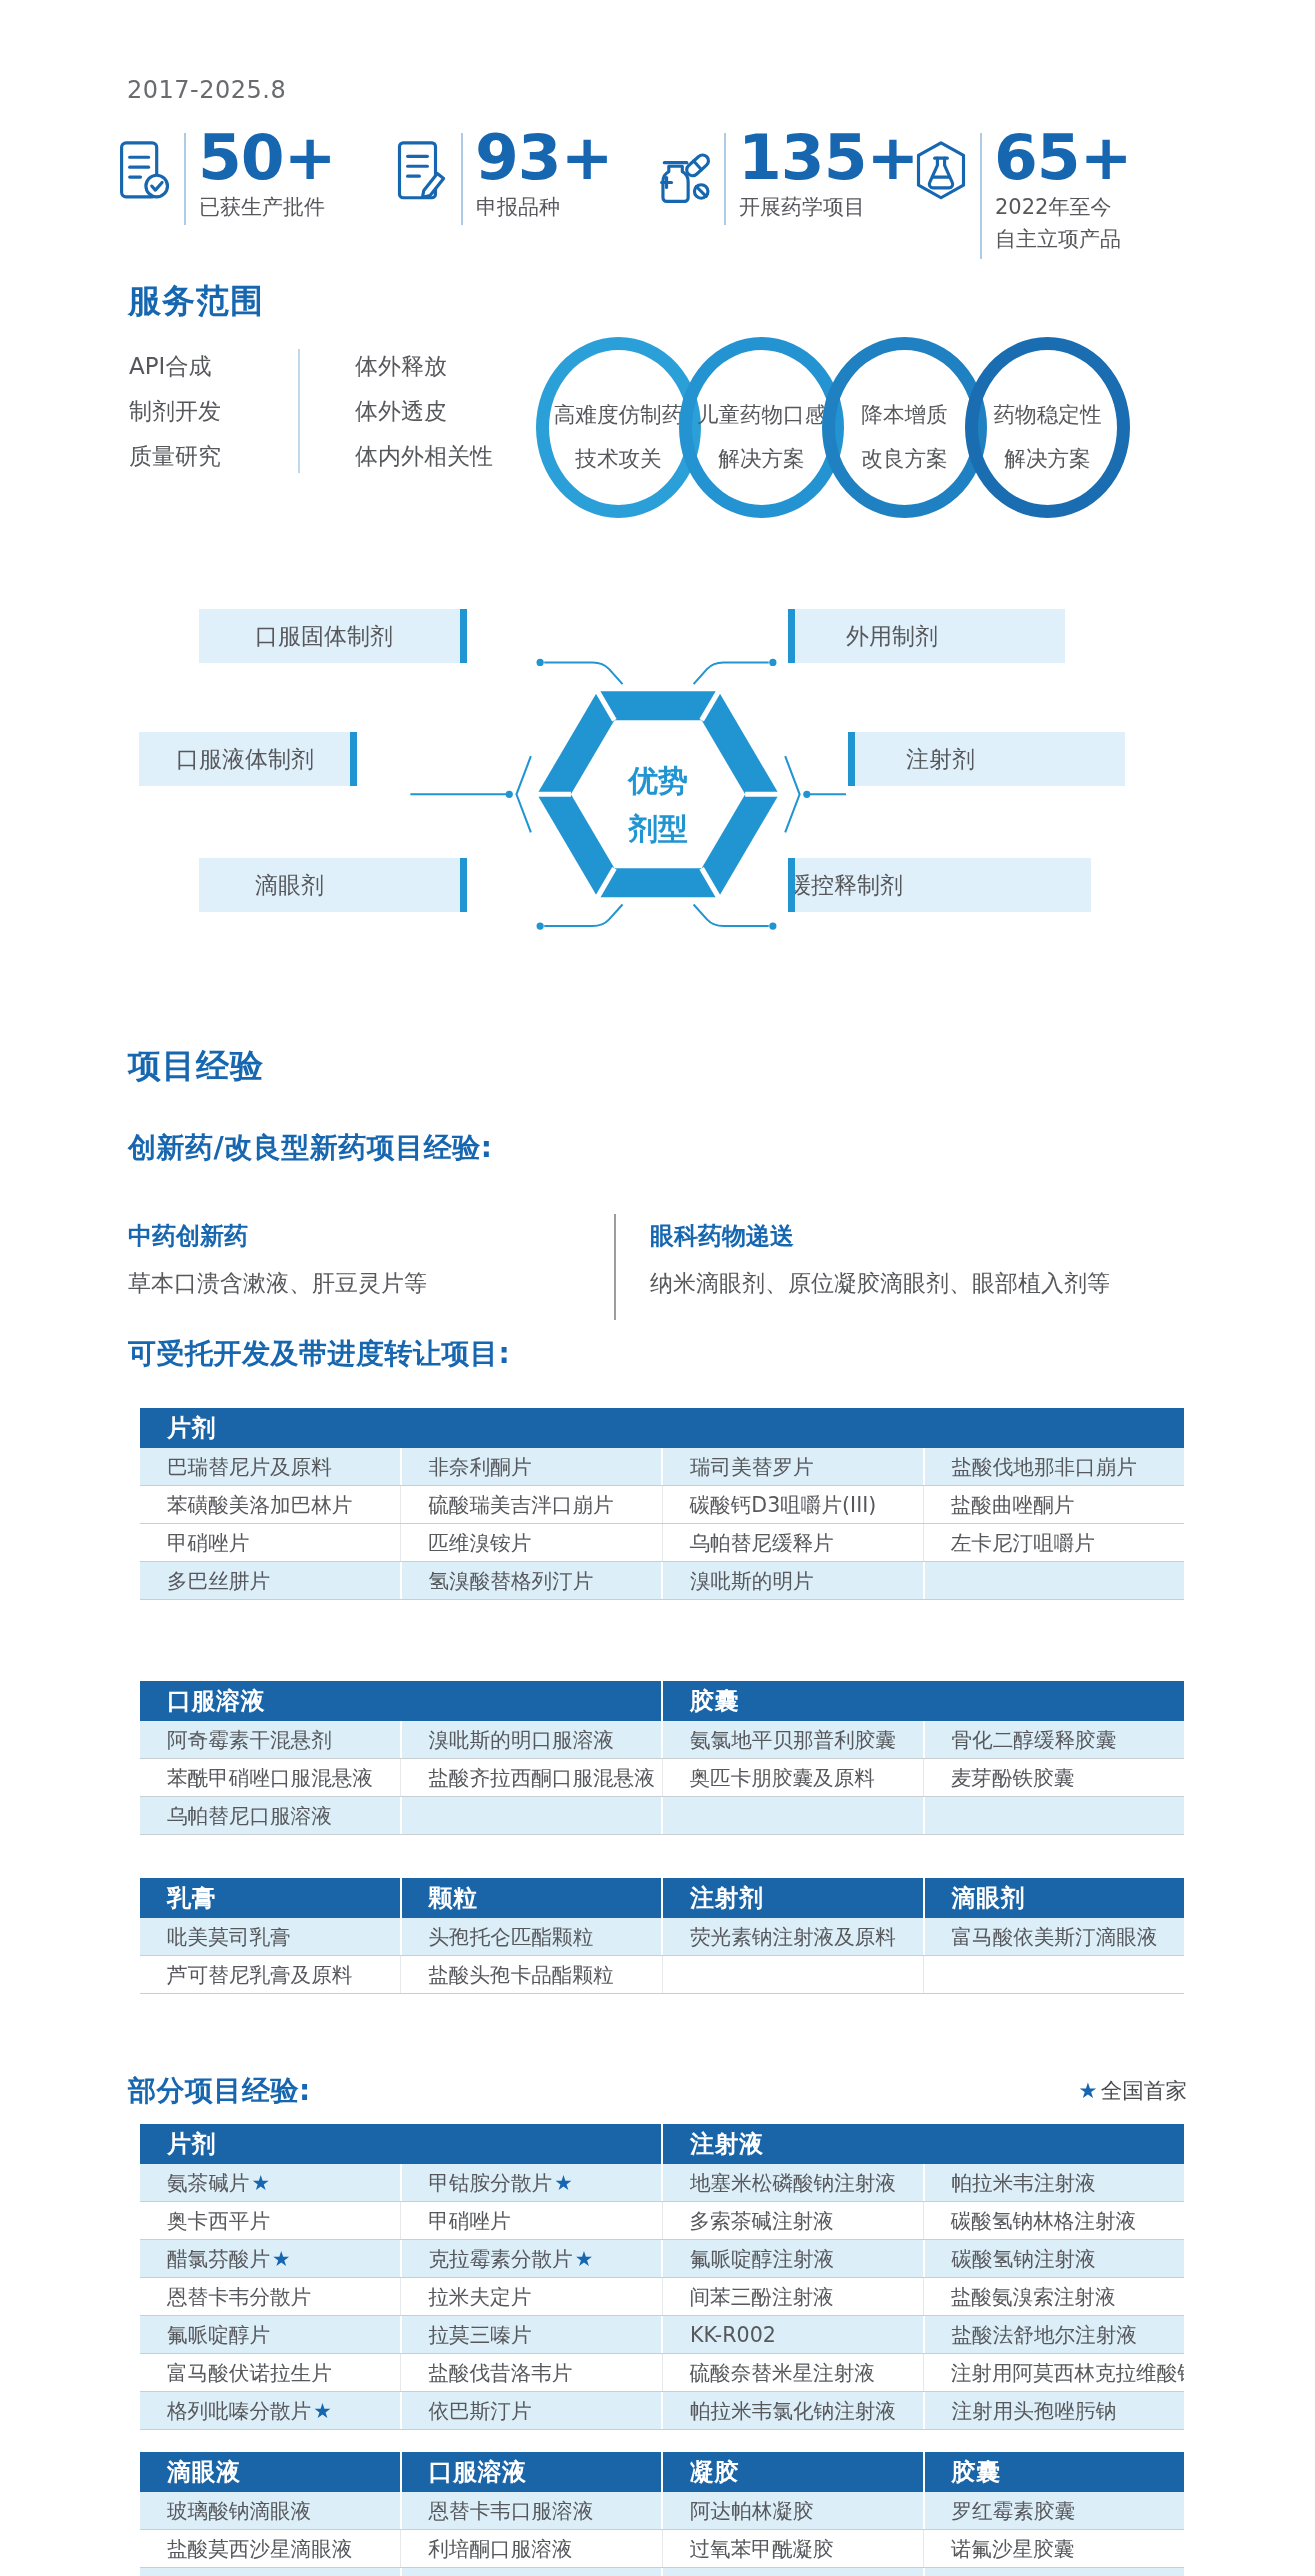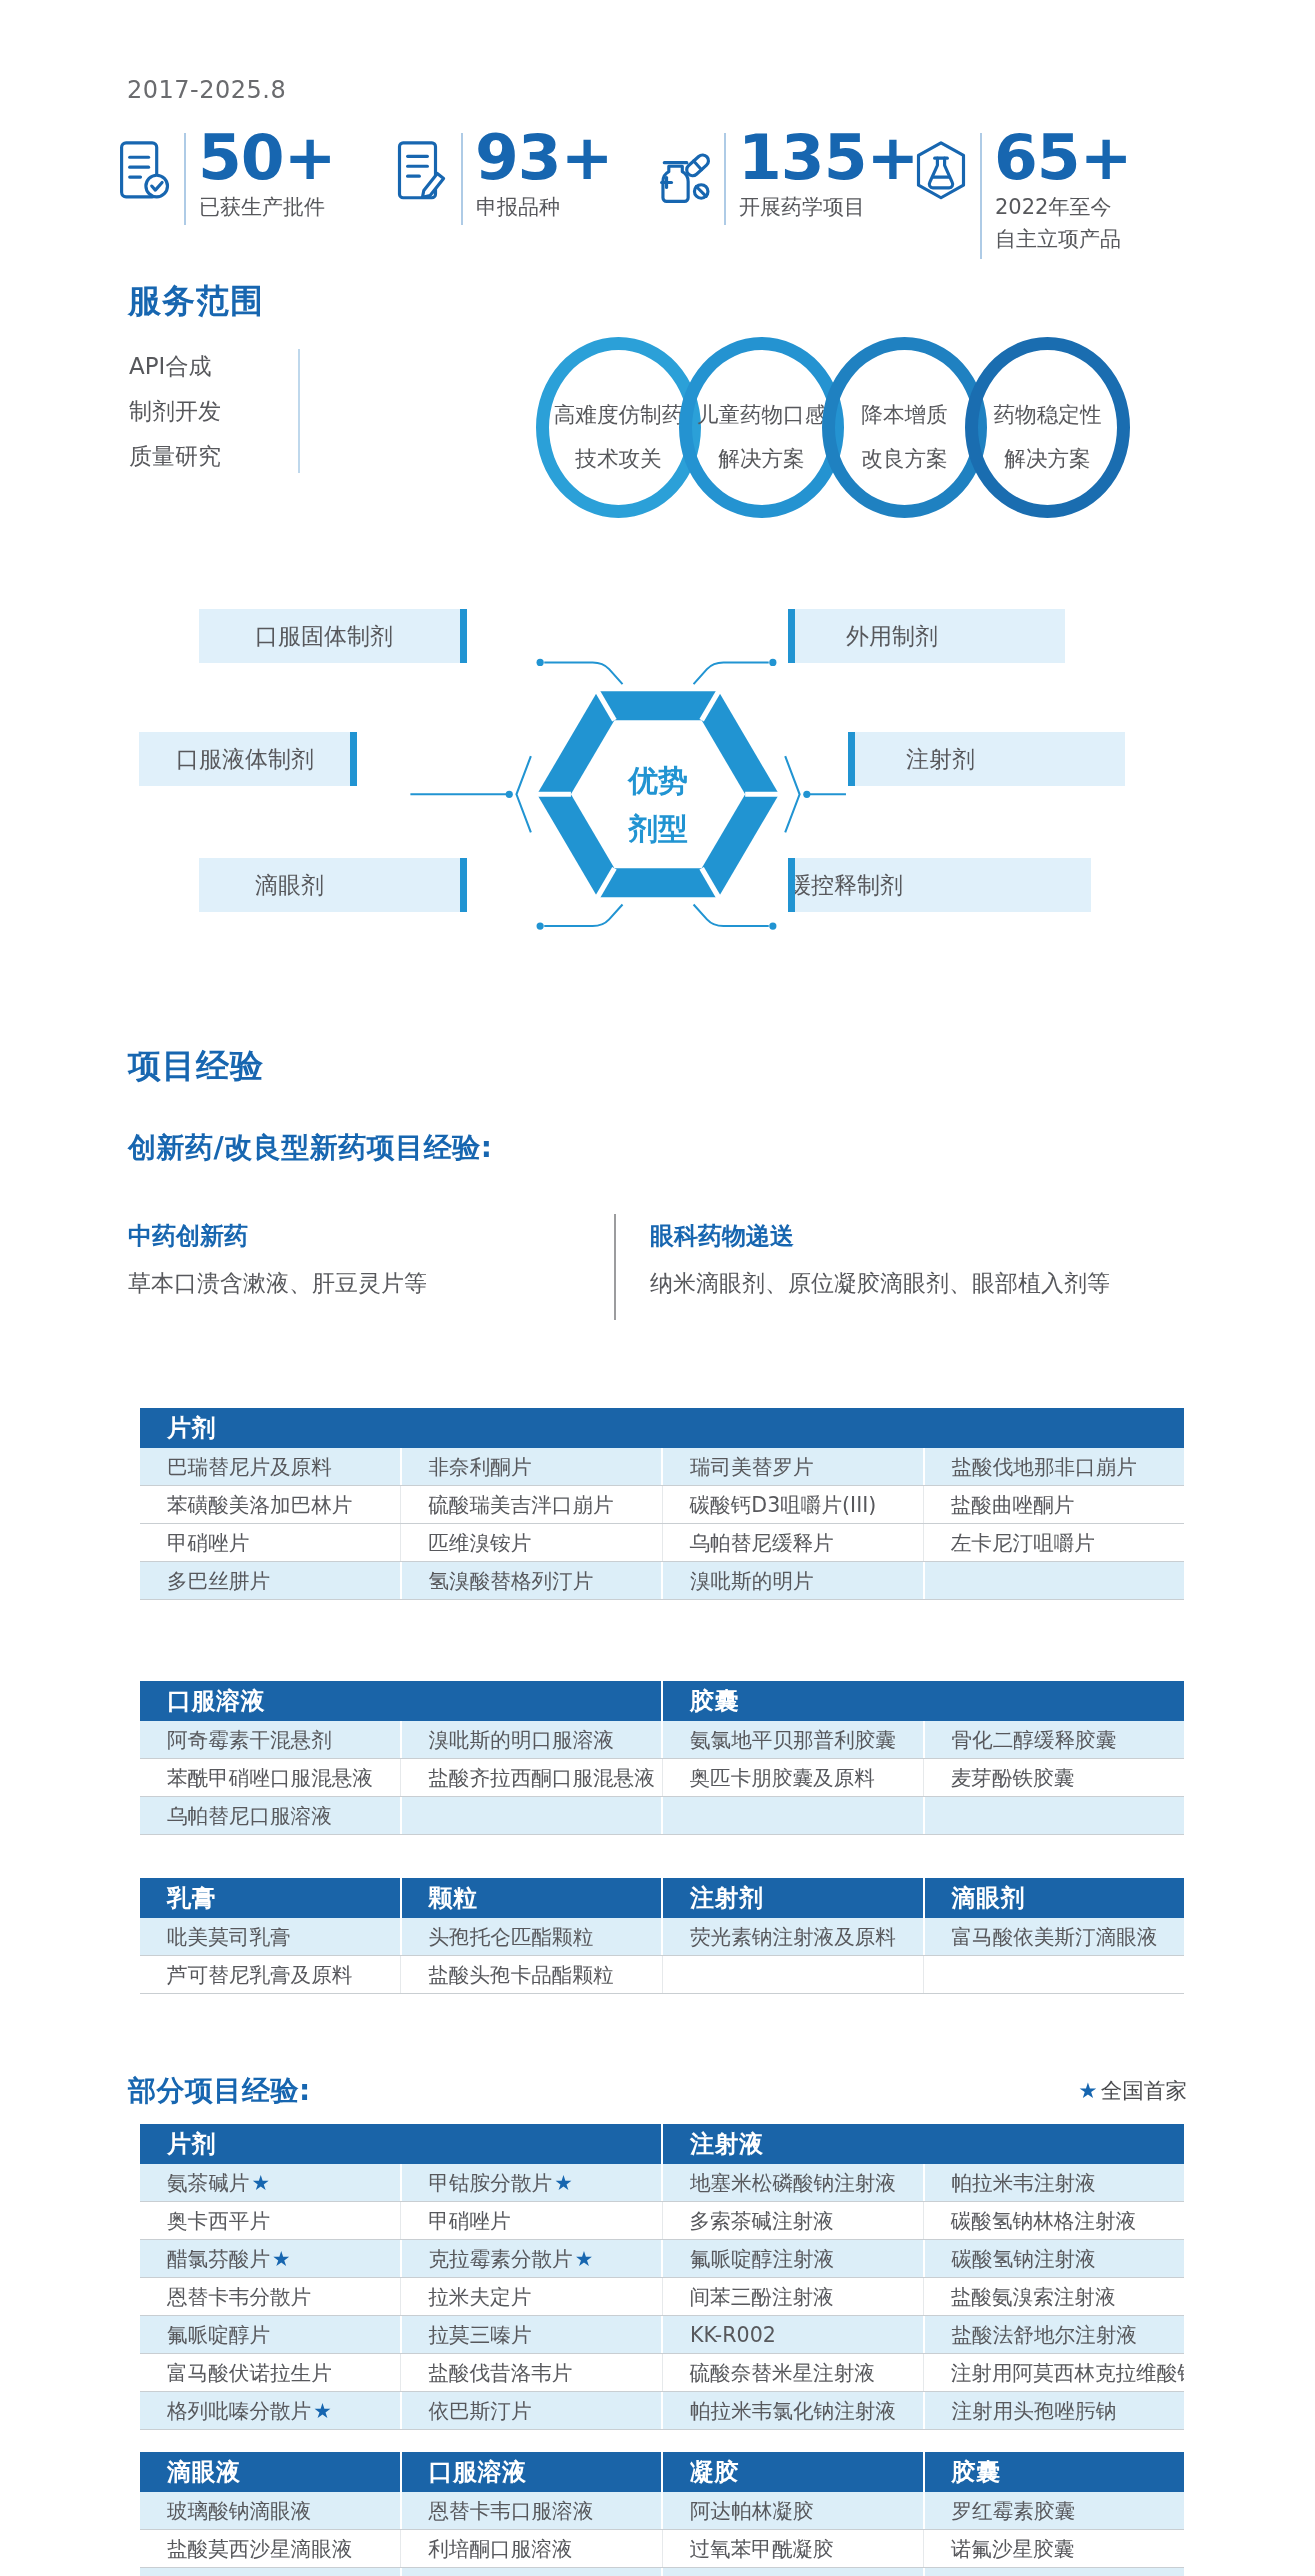--- a/index.html
+++ b/index.html
@@ -130,20 +130,25 @@
       </div>
     </div>
 
   <div class="abs h1" style="left:128px;top:279px;">服务范围</div>
   <div id="svc-left" class="abs">
       <div class="svc-item">API合成</div>
       <div class="svc-item">制剂开发</div>
       <div class="svc-item">质量研究</div>
     </div>
   <div id="svc-divider" class="abs"></div>
+  <div id="svc-right" class="abs">
+      <div class="svc-item">体外释放</div>
+      <div class="svc-item">体外透皮</div>
+      <div class="svc-item">体内外相关性</div>
+    </div>
   <div id="rings">
       <div class="abs ring" style="left: 536px; top: 337px; border: 13.4px solid rgb(43, 160, 216); z-index: 1;">
         <div class="rtxt">
           <div>高难度仿制药</div>
           <div>技术攻关</div>
         </div>
       </div>
       <div class="abs ring" style="left: 679px; top: 337px; border: 13.4px solid rgb(36, 147, 209); z-index: 2;">
         <div class="rtxt">
           <div>儿童药物口感</div>
@@ -233,20 +238,21 @@
 
   <div class="abs h1" style="left:128px;top:1044px;">项目经验</div>
   <div class="abs h2" style="left:128px;top:1129px;">创新药/改良型新药项目经验:</div>
 
   <div class="abs h3" style="left:128px;top:1220px;">中药创新药</div>
   <div class="abs body-text" style="left:128px;top:1268px;">草本口溃含漱液、肝豆灵片等</div>
   <div id="exp-divider" class="abs"></div>
   <div class="abs h3" style="left:650px;top:1220px;text-align:center;">眼科药物递送</div>
   <div class="abs body-text" style="left:650px;top:1268px;">纳米滴眼剂、原位凝胶滴眼剂、眼部植入剂等</div>
 
+  <div class="abs h2" style="left:128px;top:1335px;">可受托开发及带进度转让项目:</div>
 
   <div class="abs h2" style="left:128px;top:2072px;text-align:right;">部分项目经验:</div>
   <div id="partial-note" class="abs">
     <span class="star">★</span><span>全国首家</span>
   </div>
 
   <div id="tables">
       <div class="abs tbl" style="top: 1408px;">
         <div class="thead">
           <div class="hcell" style="flex: 4 1 0%;">片剂</div>

